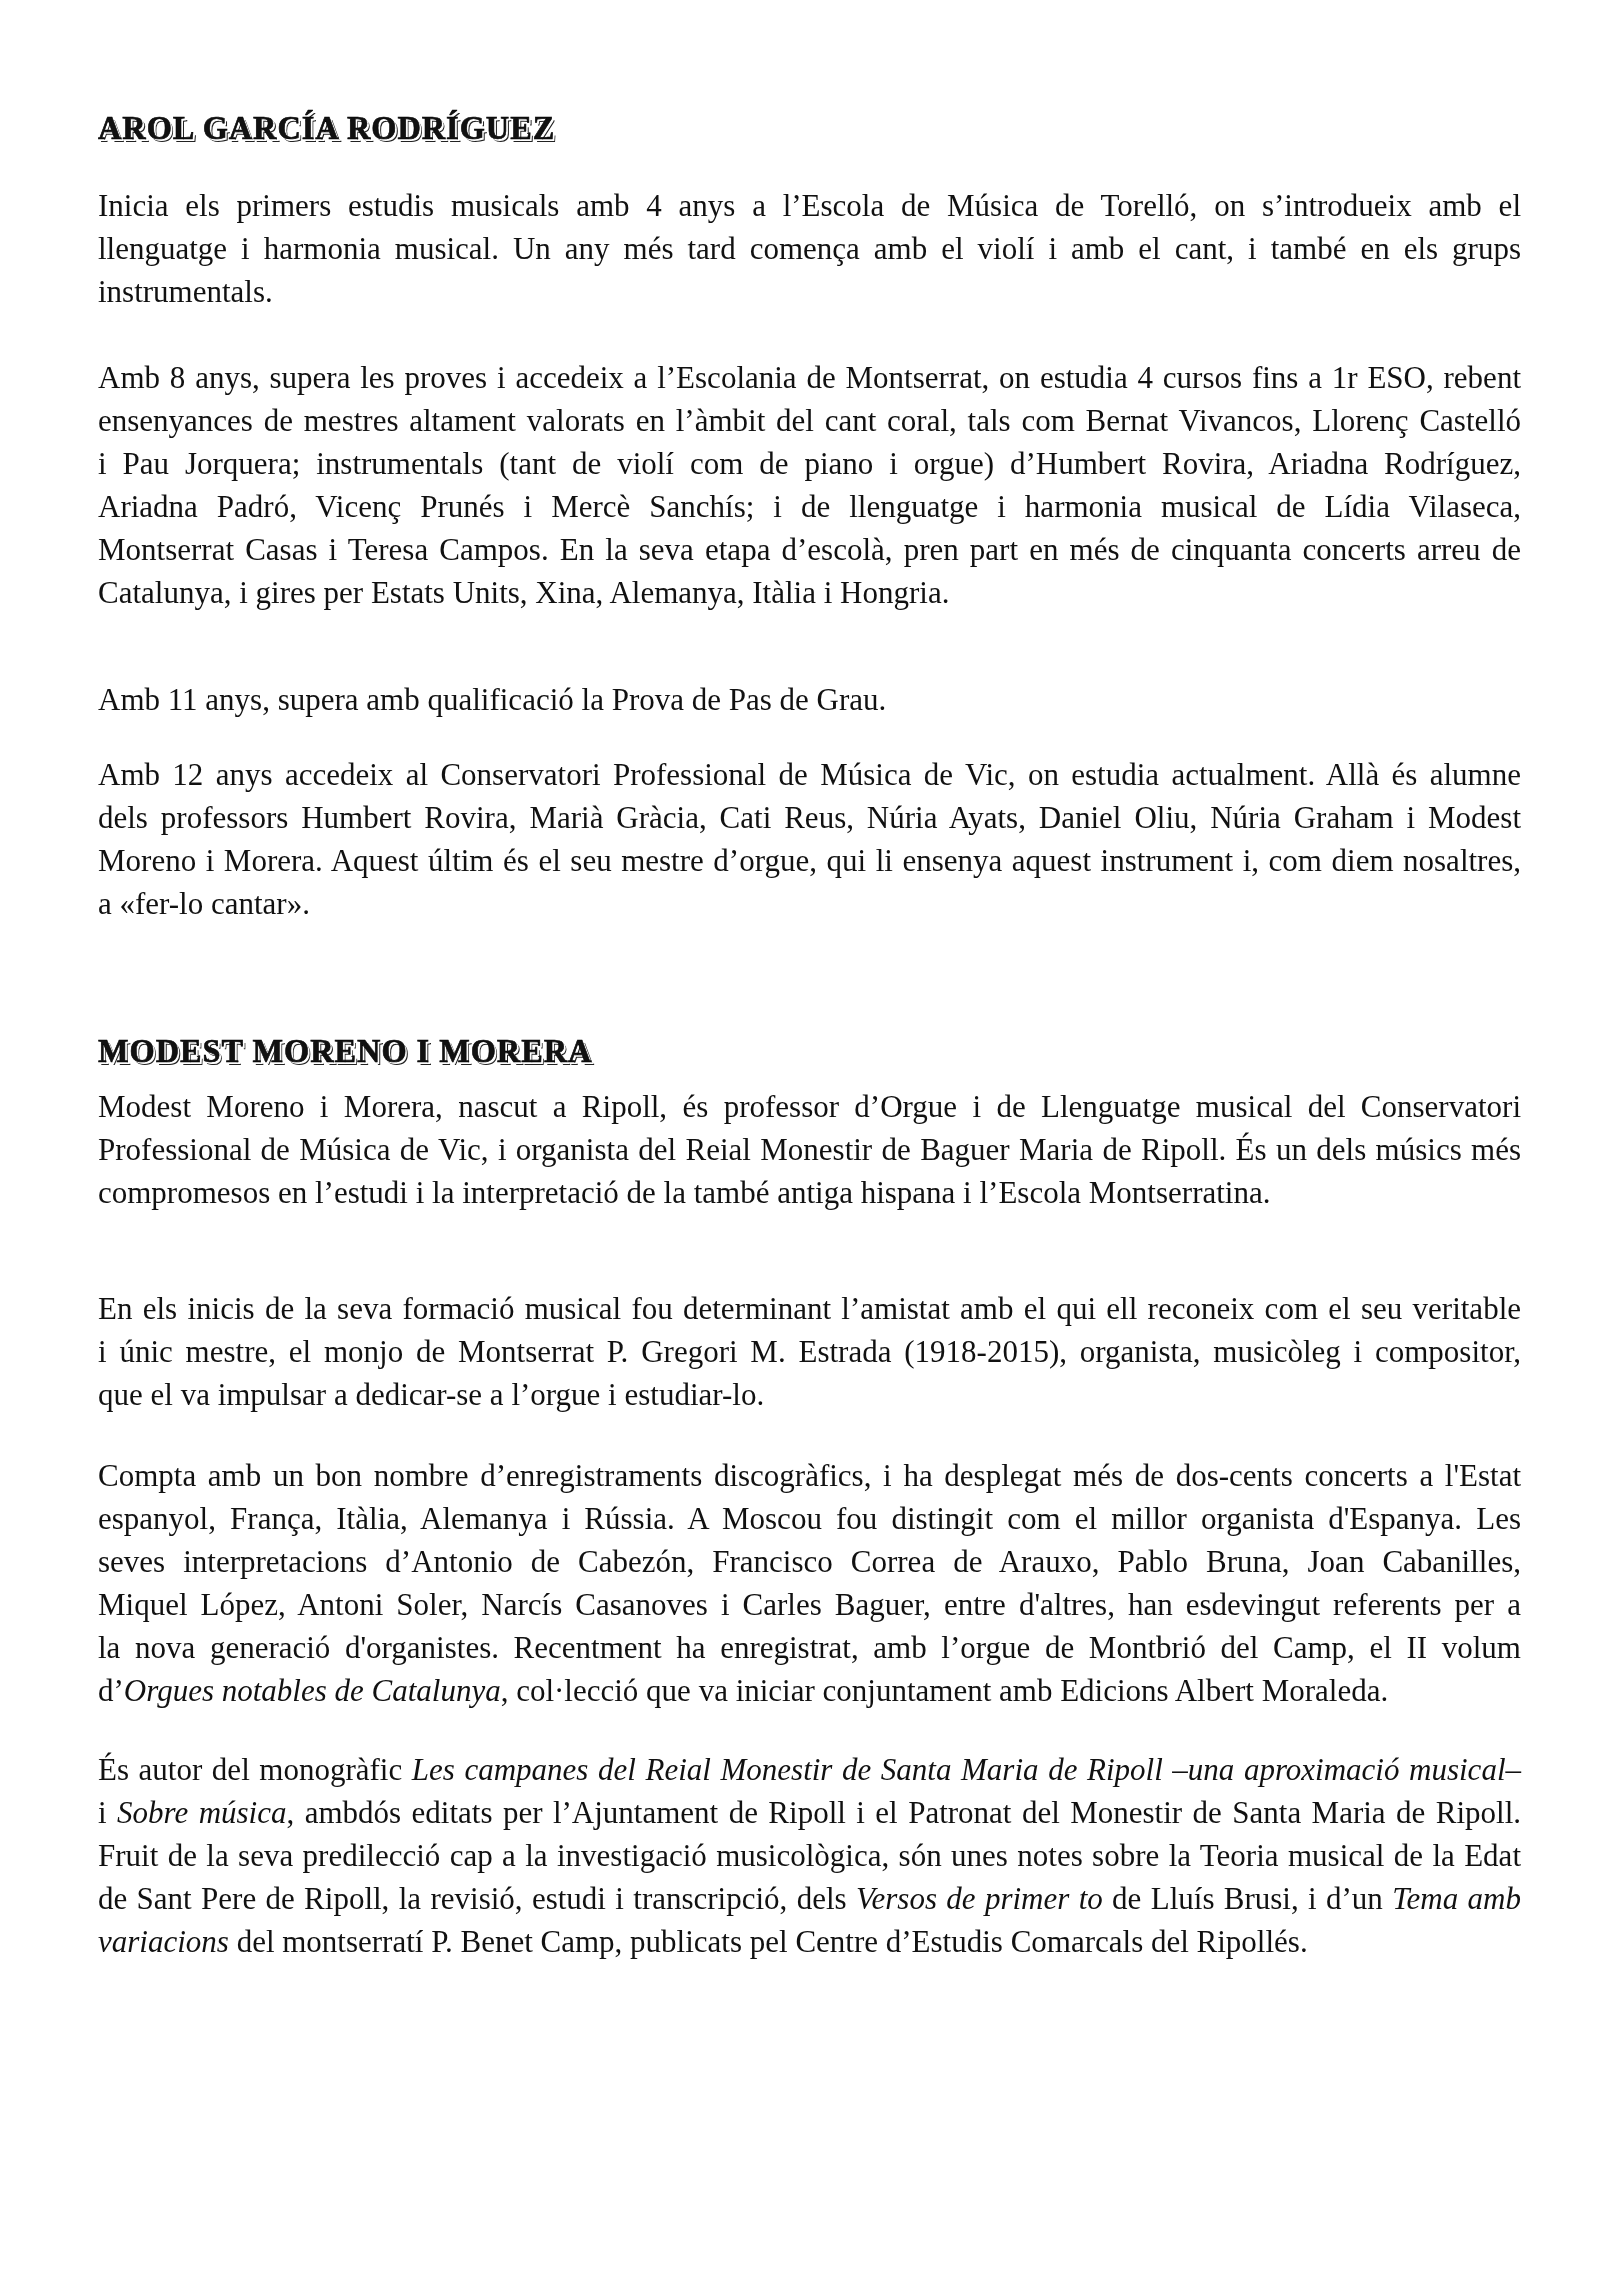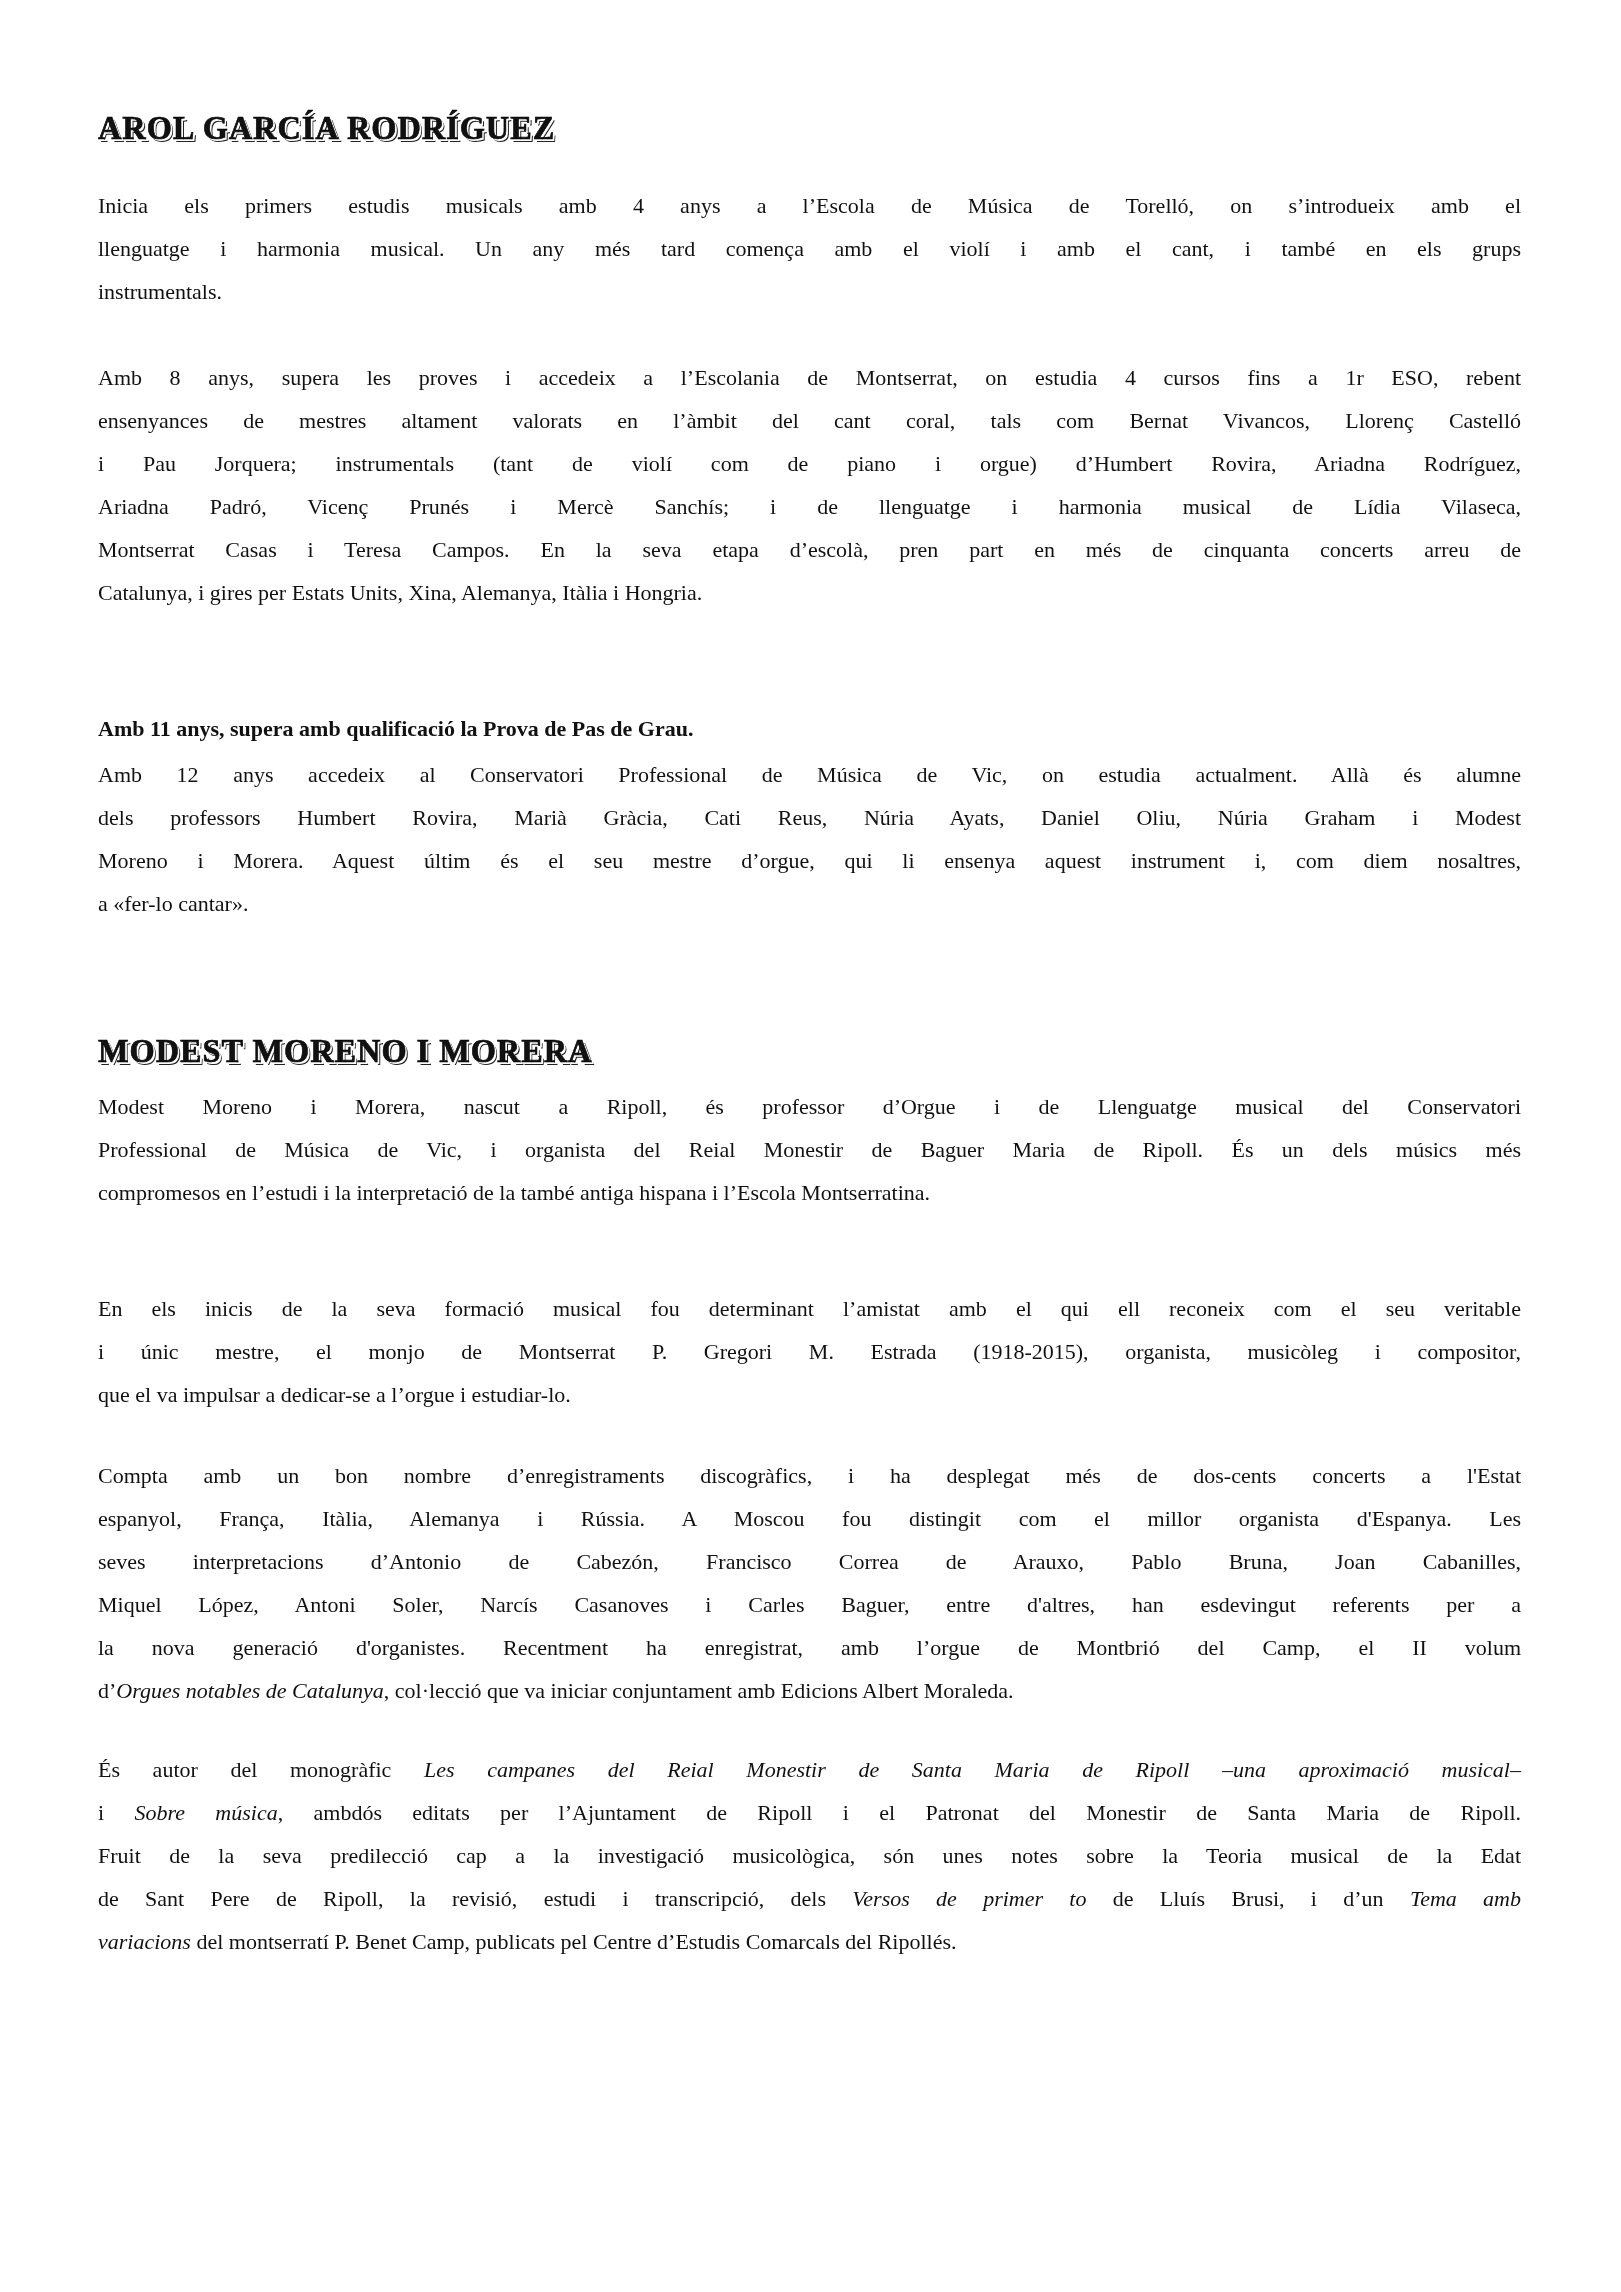--- a/index.html
+++ b/index.html
@@ -17,21 +17,21 @@
     letter-spacing: 1px;
     color: #111111;
     text-shadow: 2px 2px 0 #ffffff, 2.9px 2.9px 0 #222222;
     -webkit-text-stroke: 0.6px #000;
     white-space: nowrap;
     transform: scaleX(0.98);
     transform-origin: left top;
   }
   .para {
     position: absolute; left: 0; width: 1423px;
-    font-size: 22px;
+    font-size: 31px;
     line-height: 43px;
     text-align: justify;
     margin: 0;
   }
   .para .line {
     display: block;
     text-align: justify;
     text-align-last: justify;
     white-space: nowrap;
     height: 43px;
@@ -53,21 +53,21 @@
       <span class="line last" style="display: block; width: 1423px;"><span>instrumentals.</span></span>
     </div>
   <div class="para" style="top:356px;">
       <span class="line" style="display: block; width: 1423px;"><span>Amb 8 anys, supera les proves i accedeix a l’Escolania de Montserrat, on estudia 4 cursos fins a 1r ESO, rebent</span></span>
       <span class="line" style="display: block; width: 1423px;"><span>ensenyances de mestres altament valorats en l’àmbit del cant coral, tals com Bernat Vivancos, Llorenç Castelló</span></span>
       <span class="line" style="display: block; width: 1423px;"><span>i Pau Jorquera; instrumentals (tant de violí com de piano i orgue) d’Humbert Rovira, Ariadna Rodríguez,</span></span>
       <span class="line" style="display: block; width: 1423px;"><span>Ariadna Padró, Vicenç Prunés i Mercè Sanchís; i de llenguatge i harmonia musical de Lídia Vilaseca,</span></span>
       <span class="line" style="display: block; width: 1423px;"><span>Montserrat Casas i Teresa Campos. En la seva etapa d’escolà, pren part en més de cinquanta concerts arreu de</span></span>
       <span class="line last" style="display: block; width: 1423px;"><span>Catalunya, i gires per Estats Units, Xina, Alemanya, Itàlia i Hongria.</span></span>
     </div>
-  <div class="para" style="top:707px;font-weight:bold;">
+  <div class="para" style="top:678px;">
       <span class="line last" style="display: block; width: 1423px;"><span>Amb 11 anys, supera amb qualificació la Prova de Pas de Grau.</span></span>
     </div>
   <div class="para" style="top:753px;">
       <span class="line" style="display: block; width: 1423px;"><span>Amb 12 anys accedeix al Conservatori Professional de Música de Vic, on estudia actualment. Allà és alumne</span></span>
       <span class="line" style="display: block; width: 1423px;"><span>dels professors Humbert Rovira, Marià Gràcia, Cati Reus, Núria Ayats, Daniel Oliu, Núria Graham i Modest</span></span>
       <span class="line" style="display: block; width: 1423px;"><span>Moreno i Morera. Aquest últim és el seu mestre d’orgue, qui li ensenya aquest instrument i, com diem nosaltres,</span></span>
       <span class="line last" style="display: block; width: 1423px;"><span>a «fer-lo cantar».</span></span>
     </div>
 
   <div class="heading" style="top:1033px;">MODEST MORENO I MORERA</div>

